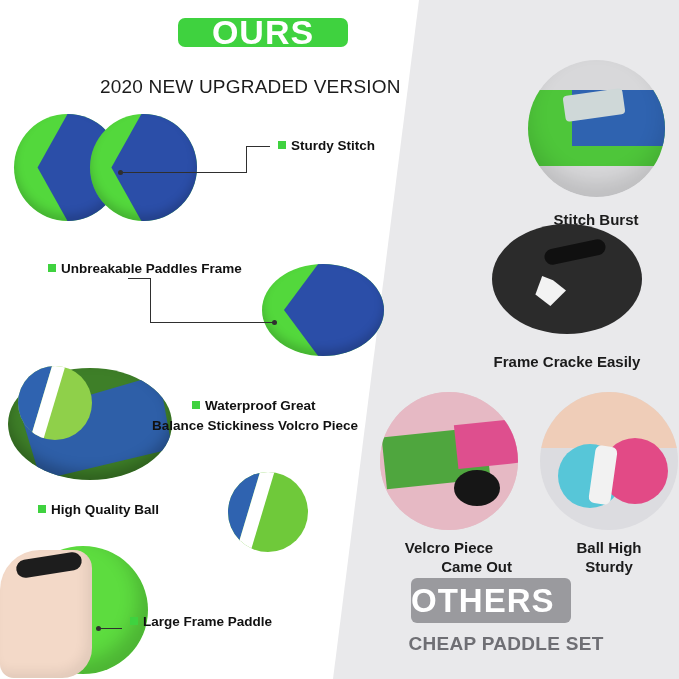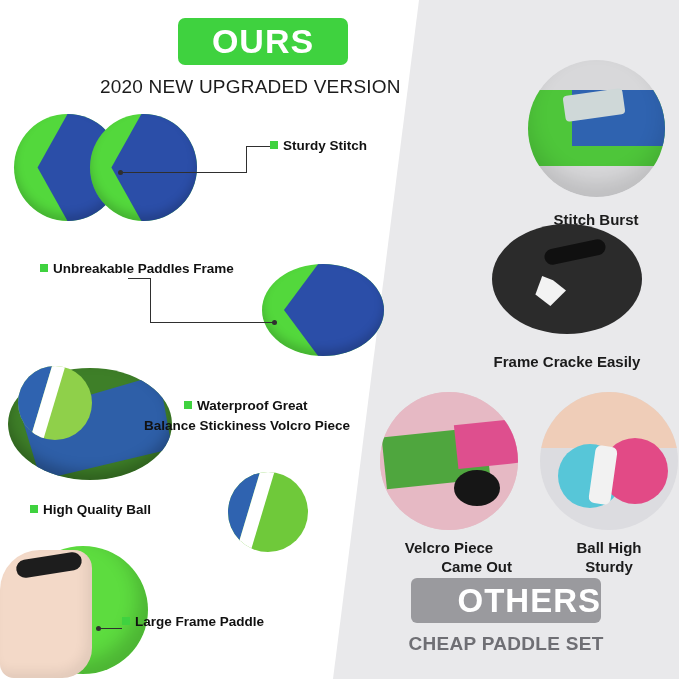--- a/index.html
+++ b/index.html
@@ -23,21 +23,21 @@
     width: 679px; height: 679px;
     background: #e9e9eb;
     -webkit-clip-path: polygon(419px 0px, 679px 0px, 679px 679px, 333px 679px);
     clip-path: polygon(419px 0px, 679px 0px, 679px 679px, 333px 679px);
   }
 
   
   .ours-badge {
     position: absolute;
     left: 178px; top: 18px;
-    width: 170px; height: 47px;
+    width: 170px; height: 29px;
     background: #3fd23f;
     border-radius: 7px;
     display: flex;
     align-items: center;
     justify-content: center;
   }
   .ours-badge span {
     color: #ffffff;
     font-size: 34px;
     font-weight: bold;
@@ -51,26 +51,26 @@
     font-size: 19px;
     font-weight: normal;
     color: #1b1b1b;
     letter-spacing: 0.2px;
   }
 
   
   .others-badge {
     position: absolute;
     left: 411px; top: 578px;
-    width: 190px; height: 45px;
+    width: 160px; height: 45px;
     background: #9a9a9e;
     border-radius: 6px;
     display: flex;
     align-items: center;
-    justify-content: flex-end;
+    justify-content: flex-start;
   }
   .others-badge span {
     color: #ffffff;
     font-size: 33px;
     font-weight: bold;
     letter-spacing: 1px;
   }
   .others-sub {
     position: absolute;
     left: 386px; top: 633px;
@@ -83,20 +83,21 @@
   }
 
   
   .glabel {
     position: absolute;
     font-size: 13.5px;
     font-weight: bold;
     color: #111111;
     white-space: nowrap;
     line-height: 15px;
+    margin-left: 8px;
   }
   .glabel .bullet {
     display: inline-block;
     width: 8px; height: 8px;
     background: #3fd23f;
     margin-right: 5px;
     vertical-align: middle;
     position: relative;
     top: -1px;
   }

